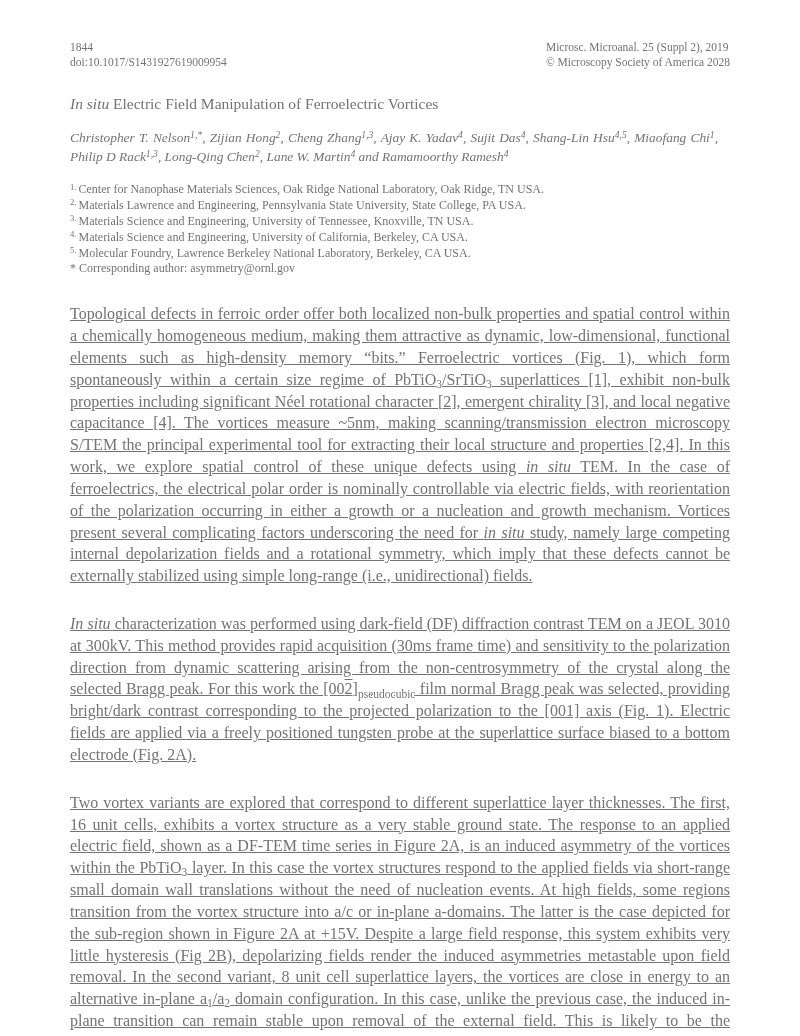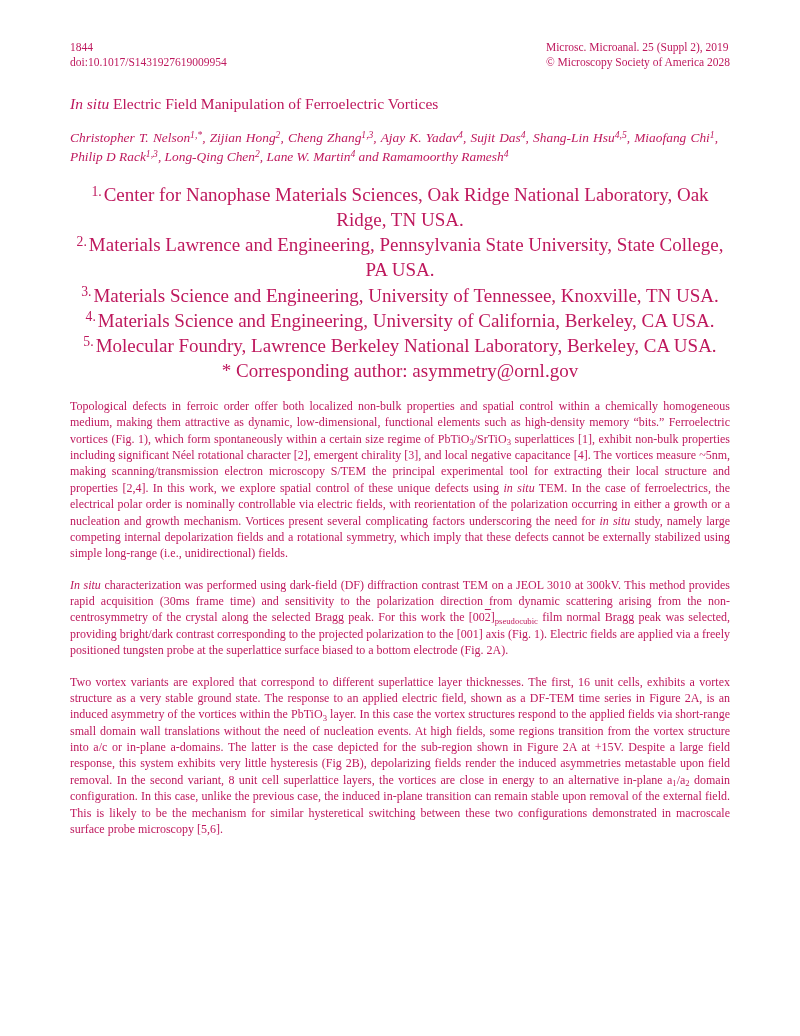--- a/index.html
+++ b/index.html
@@ -9,21 +9,21 @@
   }
   .page {
     position: relative;
     width: 800px;
     height: 1036px;
     margin: 0 auto;
     background: #ffffff;
     box-sizing: border-box;
     padding: 40px 70px 0 70px;
     font-family: "Liberation Serif", "DejaVu Serif", serif;
-    color: #be185d;
+    color: #737373;
     overflow: hidden;
   }
   .header {
     display: flex;
     justify-content: space-between;
     align-items: flex-start;
     font-size: 11.5px;
     line-height: 1.3;
   }
   .header-left, .header-right { white-space: nowrap; }
@@ -36,38 +36,38 @@
   }
   .authors {
     margin: 16px 12px 0 0;
     font-size: 13.4px;
     line-height: 1.38;
     text-align: justify;
     font-style: italic;
   }
   .affiliations {
     margin: 16px 0 0 0;
-    font-size: 19px;
+    font-size: 12px;
     line-height: 1.32;
-    text-align: center;
   }
   .aff-row { margin: 0; }
   .aff-marker {
     position: relative;
     top: -0.42em;
     font-size: 0.72em;
     margin-right: 2px;
   }
   .corresponding { margin: 0; }
   .body-text { margin-top: 4px; }
   .para {
-    margin: 15px 0 0 0;
-    font-size: 12px;
+    margin: 26px 0 0 0;
+    font-size: 16px;
     line-height: 1.365;
     text-align: justify;
+    text-decoration: underline;
   }
   .sup {
     position: relative;
     top: -0.42em;
     font-size: 0.72em;
     line-height: 0;
   }
   .sub {
     position: relative;
     top: 0.28em;

